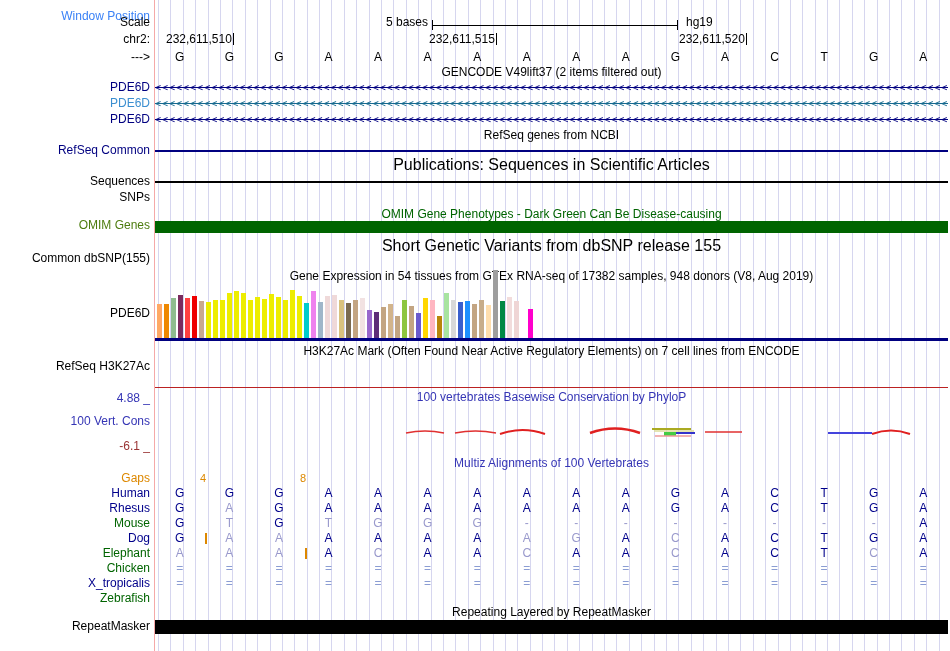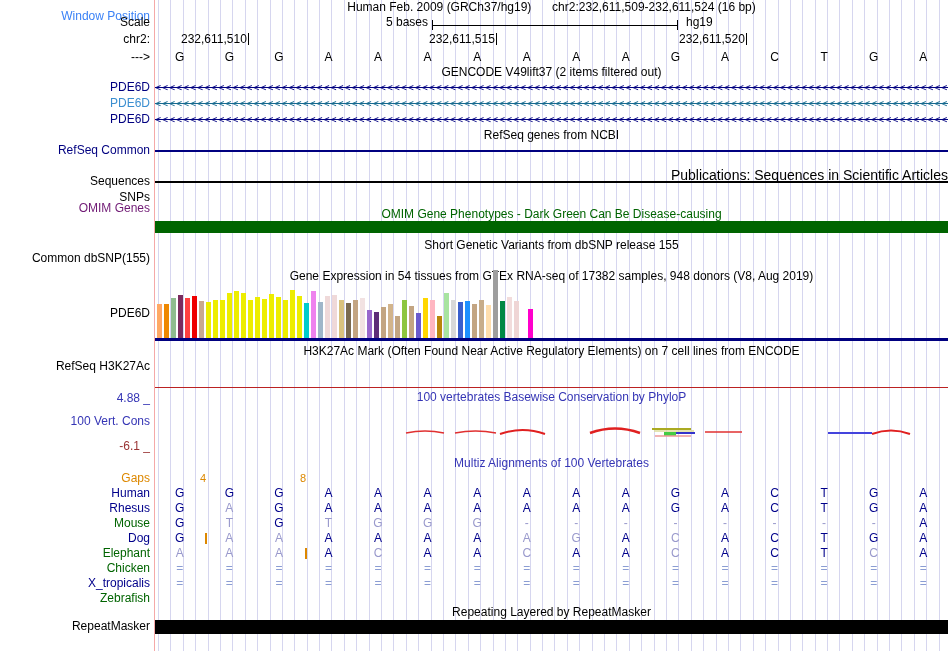--- a/index.html
+++ b/index.html
@@ -21,63 +21,58 @@
   .arrowline{position:absolute;left:155px;width:793px;height:13px;overflow:hidden;z-index:2;
              font-family:"DejaVu Sans Mono",monospace;font-size:10px;letter-spacing:1px;line-height:13px;}
 </style>
 </head>
 <body>
 
 <div id="app">
   <div id="grid"></div>
   <div id="edge"></div>
 
-  <div class="ctitle z" style="top:1px;">
-    <span>Human Feb. 2009 (GRCh37/hg19)</span>
-    <span style="display:inline-block;width:14px;"></span>
-    <span>chr2:232,611,509-232,611,524 (16 bp)</span>
-  </div>
 
   <div class="abs z" style="left:348px;top:16px;width:80px;text-align:right;">5 bases</div>
   <div id="ruler"></div>
   <div class="abs z" style="left:686px;top:16px;">hg19</div>
 
   <div id="gen">
       <div class="rlab z" style="top: 10px; color: #3b82f6;">Window Position</div>
       <div class="rlab z" style="top: 16px; color: rgb(0, 0, 0);">Scale</div>
       <div class="rlab z" style="top: 33px; color: rgb(0, 0, 0);">chr2:</div>
       <div class="rlab z" style="top: 51px; color: rgb(0, 0, 0);">---&gt;</div>
       <div class="rlab z" style="top: 144px; color: rgb(0, 0, 128);">RefSeq Common</div>
       <div class="rlab z" style="top: 175px; color: rgb(0, 0, 0);">Sequences</div>
       <div class="rlab z" style="top: 191px; color: rgb(0, 0, 0);">SNPs</div>
-      <div class="rlab z" style="top: 202px; color: #701a75;">OMIM Genes</div>
+      <div class="rlab z" style="top: 219px; color: #4d7c0f;">OMIM Genes</div>
       <div class="rlab z" style="top: 252px; color: rgb(0, 0, 0);">Common dbSNP(155)</div>
       <div class="rlab z" style="top: 307px; color: rgb(0, 0, 0);">PDE6D</div>
       <div class="rlab z" style="top: 360px; color: rgb(0, 0, 0);">RefSeq H3K27Ac</div>
       <div class="rlab z" style="top: 392px; color: rgb(53, 53, 181);">4.88 _</div>
       <div class="rlab z" style="top: 415px; color: rgb(53, 53, 181);">100 Vert. Cons</div>
       <div class="rlab z" style="top: 440px; color: rgb(153, 51, 51);">-6.1 _</div>
       <div class="rlab z" style="top: 620px; color: rgb(0, 0, 0);">RepeatMasker</div>
       <div class="ctitle z" style="top: 66px; color: rgb(0, 0, 0); font-size: 12px;">GENCODE V49lift37 (2 items filtered out)</div>
       <div class="ctitle z" style="top: 129px; color: rgb(0, 0, 0); font-size: 12px;">RefSeq genes from NCBI</div>
-      <div class="ctitle z" style="top: 169px; color: rgb(0, 0, 0); font-size: 14px; text-align: right;">Publications: Sequences in Scientific Articles</div>
+      <div class="ctitle z" style="top: 158px; color: rgb(0, 0, 0); font-size: 16px;">Publications: Sequences in Scientific Articles</div>
       <div class="ctitle z" style="top: 208px; color: rgb(0, 100, 0); font-size: 12px;">OMIM Gene Phenotypes - Dark Green Can Be Disease-causing</div>
-      <div class="ctitle z" style="top: 239px; color: rgb(0, 0, 0); font-size: 12px;">Short Genetic Variants from dbSNP release 155</div>
+      <div class="ctitle z" style="top: 239px; color: rgb(0, 0, 0); font-size: 16px;">Short Genetic Variants from dbSNP release 155</div>
       <div class="ctitle z" style="top: 270px; color: rgb(0, 0, 0); font-size: 12px;">Gene Expression in 54 tissues from GTEx RNA-seq of 17382 samples, 948 donors (V8, Aug 2019)</div>
       <div class="ctitle z" style="top: 345px; color: rgb(0, 0, 0); font-size: 12px;">H3K27Ac Mark (Often Found Near Active Regulatory Elements) on 7 cell lines from ENCODE</div>
       <div class="ctitle z" style="top: 391px; color: rgb(53, 53, 181); font-size: 12px;">100 vertebrates Basewise Conservation by PhyloP</div>
       <div class="ctitle z" style="top: 457px; color: rgb(53, 53, 181); font-size: 12px;">Multiz Alignments of 100 Vertebrates</div>
       <div class="ctitle z" style="top: 606px; color: rgb(0, 0, 0); font-size: 12px;">Repeating Layered by RepeatMasker</div>
       <div class="hline z" style="top: 150px; height: 2px; background: rgb(0, 0, 128);"></div>
       <div class="hline z" style="top: 181px; height: 2px; background: rgb(0, 0, 0);"></div>
       <div class="hline z" style="top: 221px; height: 12px; background: rgb(0, 100, 0);"></div>
       <div class="hline z" style="top: 338px; height: 3px; background: rgb(0, 0, 128);"></div>
       <div class="hline z" style="top: 387px; height: 1px; background: rgb(187, 34, 34);"></div>
       <div class="hline z" style="top: 620px; height: 14px; background: rgb(0, 0, 0);"></div>
-      <div class="abs z coord" style="left: 181px; top: 33px;">232,611,510</div>
+      <div class="abs z coord" style="left: 166px; top: 33px;">232,611,510</div>
       <div class="abs z coord" style="left: 429px; top: 33px;">232,611,515</div>
       <div class="abs z coord" style="left: 679px; top: 33px;">232,611,520</div>
       <div class="abs z" style="left: 179.781px; top: 51px; transform: translateX(-50%);">G</div>
       <div class="abs z" style="left: 229.344px; top: 51px; transform: translateX(-50%);">G</div>
       <div class="abs z" style="left: 278.906px; top: 51px; transform: translateX(-50%);">G</div>
       <div class="abs z" style="left: 328.469px; top: 51px; transform: translateX(-50%);">A</div>
       <div class="abs z" style="left: 378.031px; top: 51px; transform: translateX(-50%);">A</div>
       <div class="abs z" style="left: 427.594px; top: 51px; transform: translateX(-50%);">A</div>
       <div class="abs z" style="left: 477.156px; top: 51px; transform: translateX(-50%);">A</div>
       <div class="abs z" style="left: 526.719px; top: 51px; transform: translateX(-50%);">A</div>

